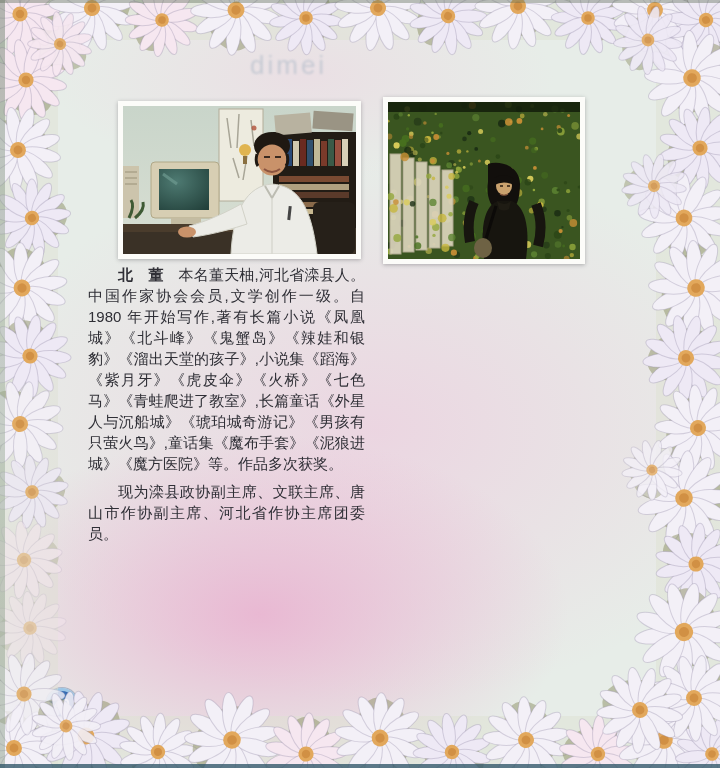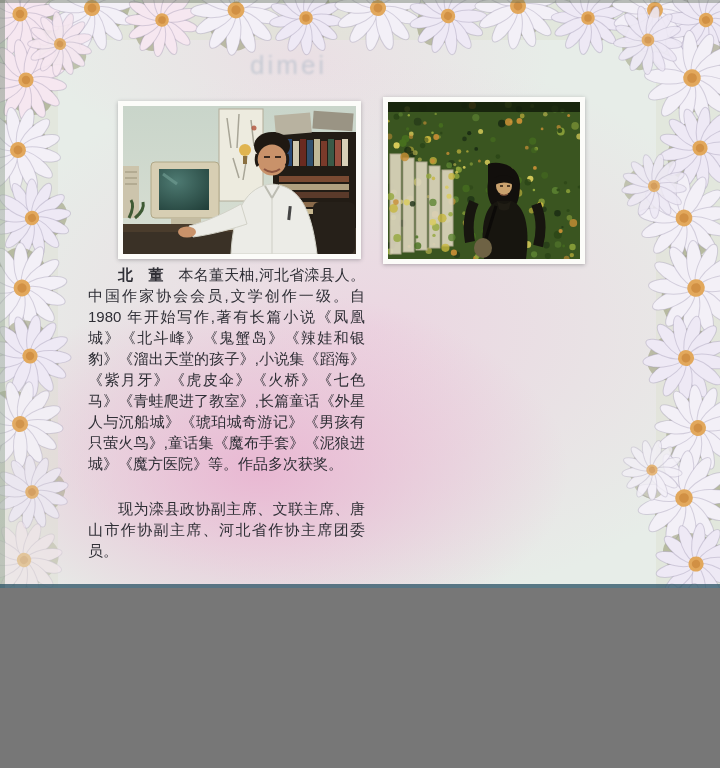--- a/index.html
+++ b/index.html
@@ -1,17 +1,17 @@
 <!DOCTYPE html>
 <html><head>
 <meta charset="utf-8">
 <style>
   html,body{margin:0;padding:0;background:#777;}
   .page{
-    position:relative;width:720px;height:588px;overflow:hidden;
+    position:relative;width:720px;height:768px;overflow:hidden;
     font-family:"Liberation Sans",sans-serif;
     background:
       radial-gradient(ellipse 430px 250px at 36% 80%, rgba(233,178,208,0.88), rgba(233,178,208,0) 72%),
       radial-gradient(ellipse 530px 360px at 52% 56%, rgba(238,199,221,0.62), rgba(238,199,221,0) 76%),
       radial-gradient(ellipse 360px 150px at 42% 10%, rgba(238,206,223,0.45), rgba(238,206,223,0) 70%),
       linear-gradient(#e7ede8,#e7ede8);
   }
   .border-svg{position:absolute;left:0;top:0;z-index:3;pointer-events:none;}
   .watermark{
     position:absolute;left:250px;top:50px;z-index:1;
@@ -23,21 +23,21 @@
     box-shadow:0 1px 4px rgba(60,60,70,.35);
   }
   .photo svg{display:block;}
   .photo-left{left:118px;top:101px;}
   .photo-right{left:383px;top:97px;}
   .bio{
     position:absolute;z-index:2;color:#2f2f36;
     font-size:15px;line-height:21px;text-align:justify;
   }
   .bio p{margin:0;text-indent:2em;}
-  .bio p.p2{margin-top:24px;}
+  .bio p.p2{margin-top:7px;}
   .bio .name{font-weight:bold;margin-right:1em;}
   .bio-left{left:88px;top:264px;width:277px;}
   .bio-right{left:388px;top:269px;width:226px;}
   .badge{
     position:absolute;z-index:2;left:46px;top:688px;width:32px;height:32px;
     border-radius:50%;box-sizing:border-box;border:3px solid #9cc6e6;
     background:radial-gradient(circle at 38% 32%, #5e9ed8 0%, #2e62aa 48%, #173f83 100%);
     box-shadow:0 0 0 1px rgba(70,110,150,.35), 0 1px 2px rgba(0,0,0,.3);
     color:#fff;font-size:14px;font-weight:bold;text-align:center;line-height:26px;
   }

